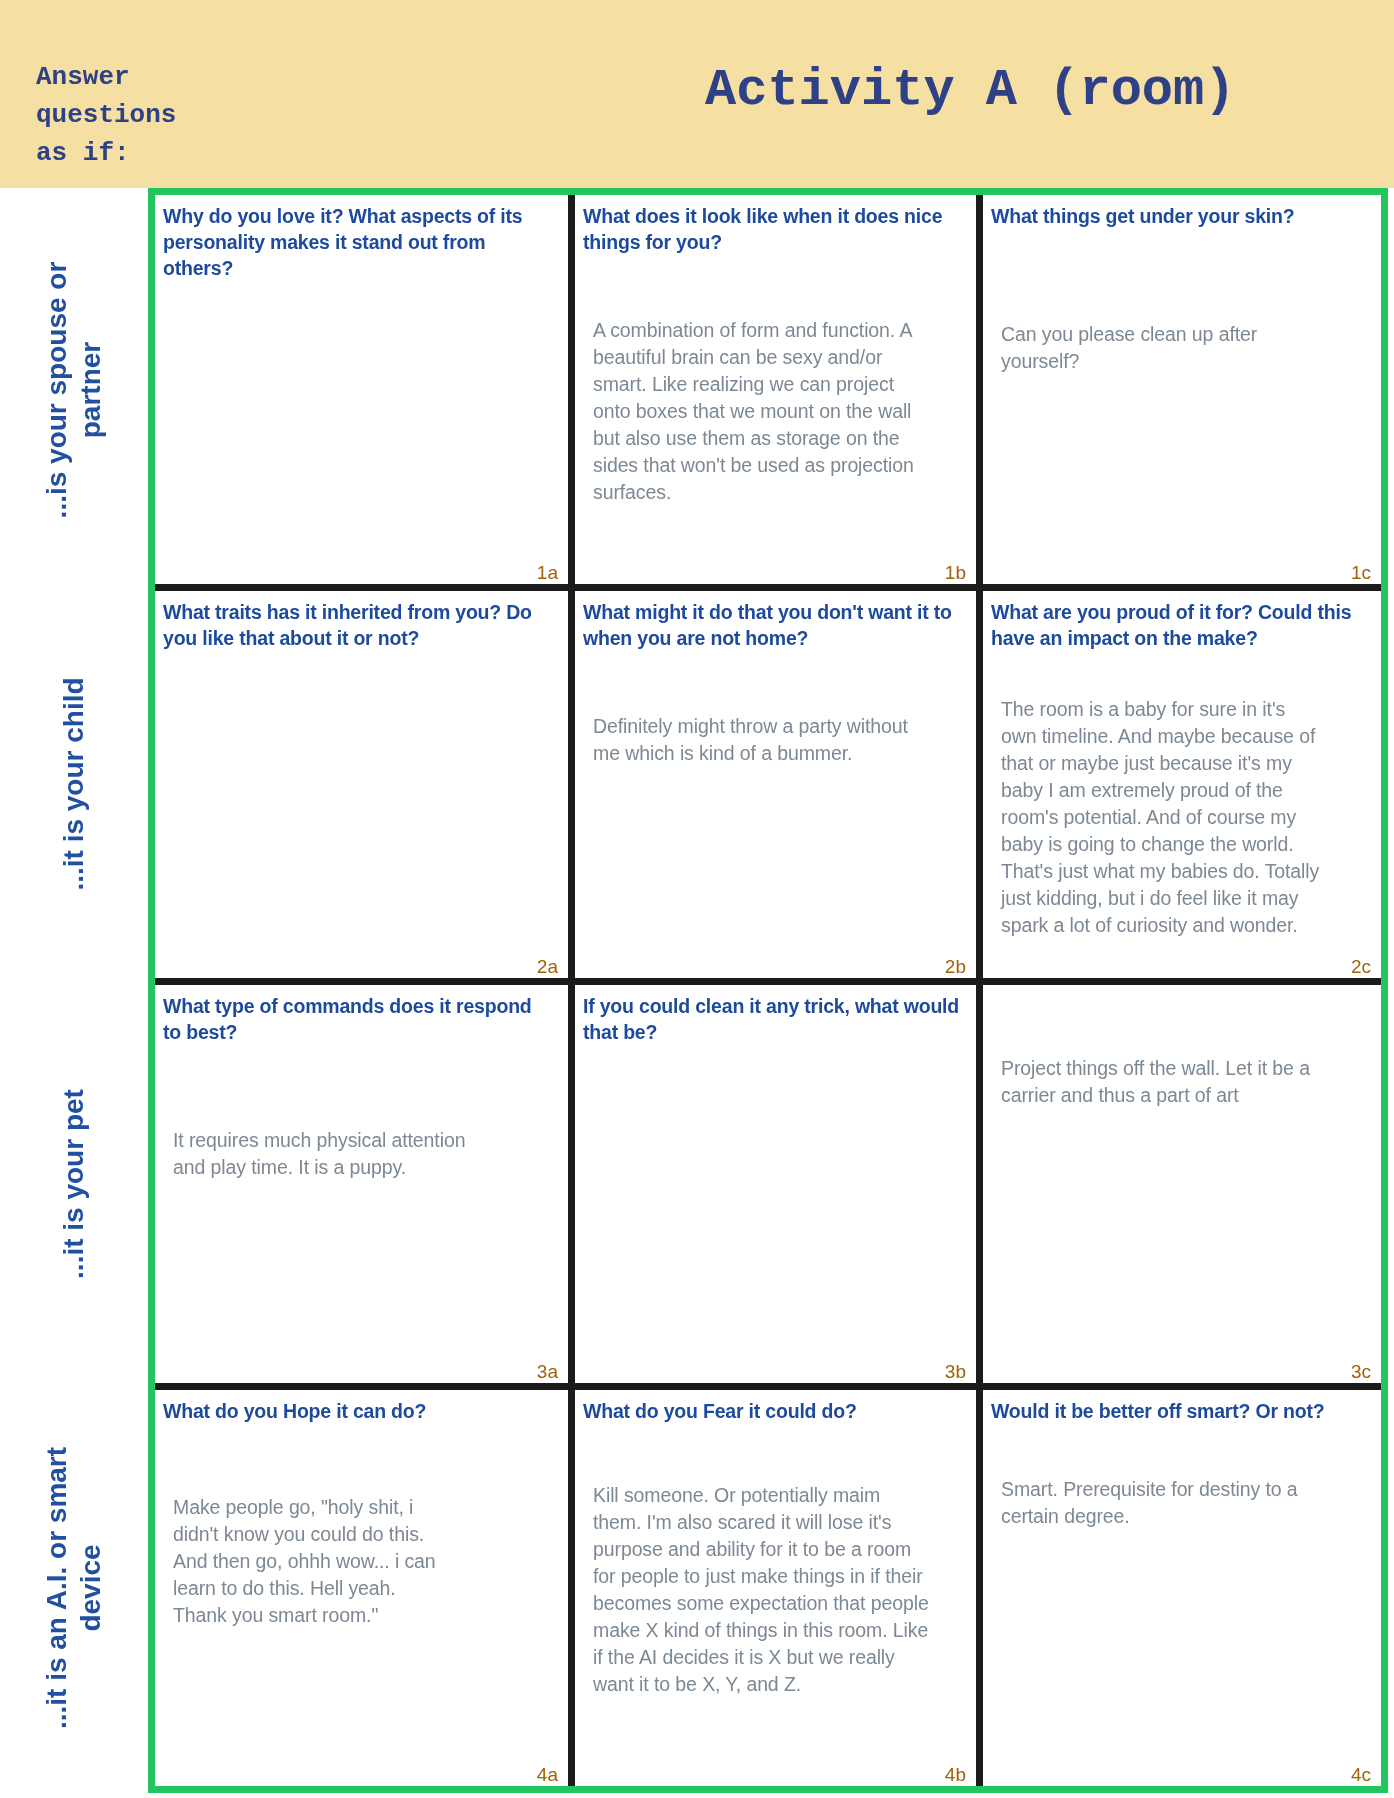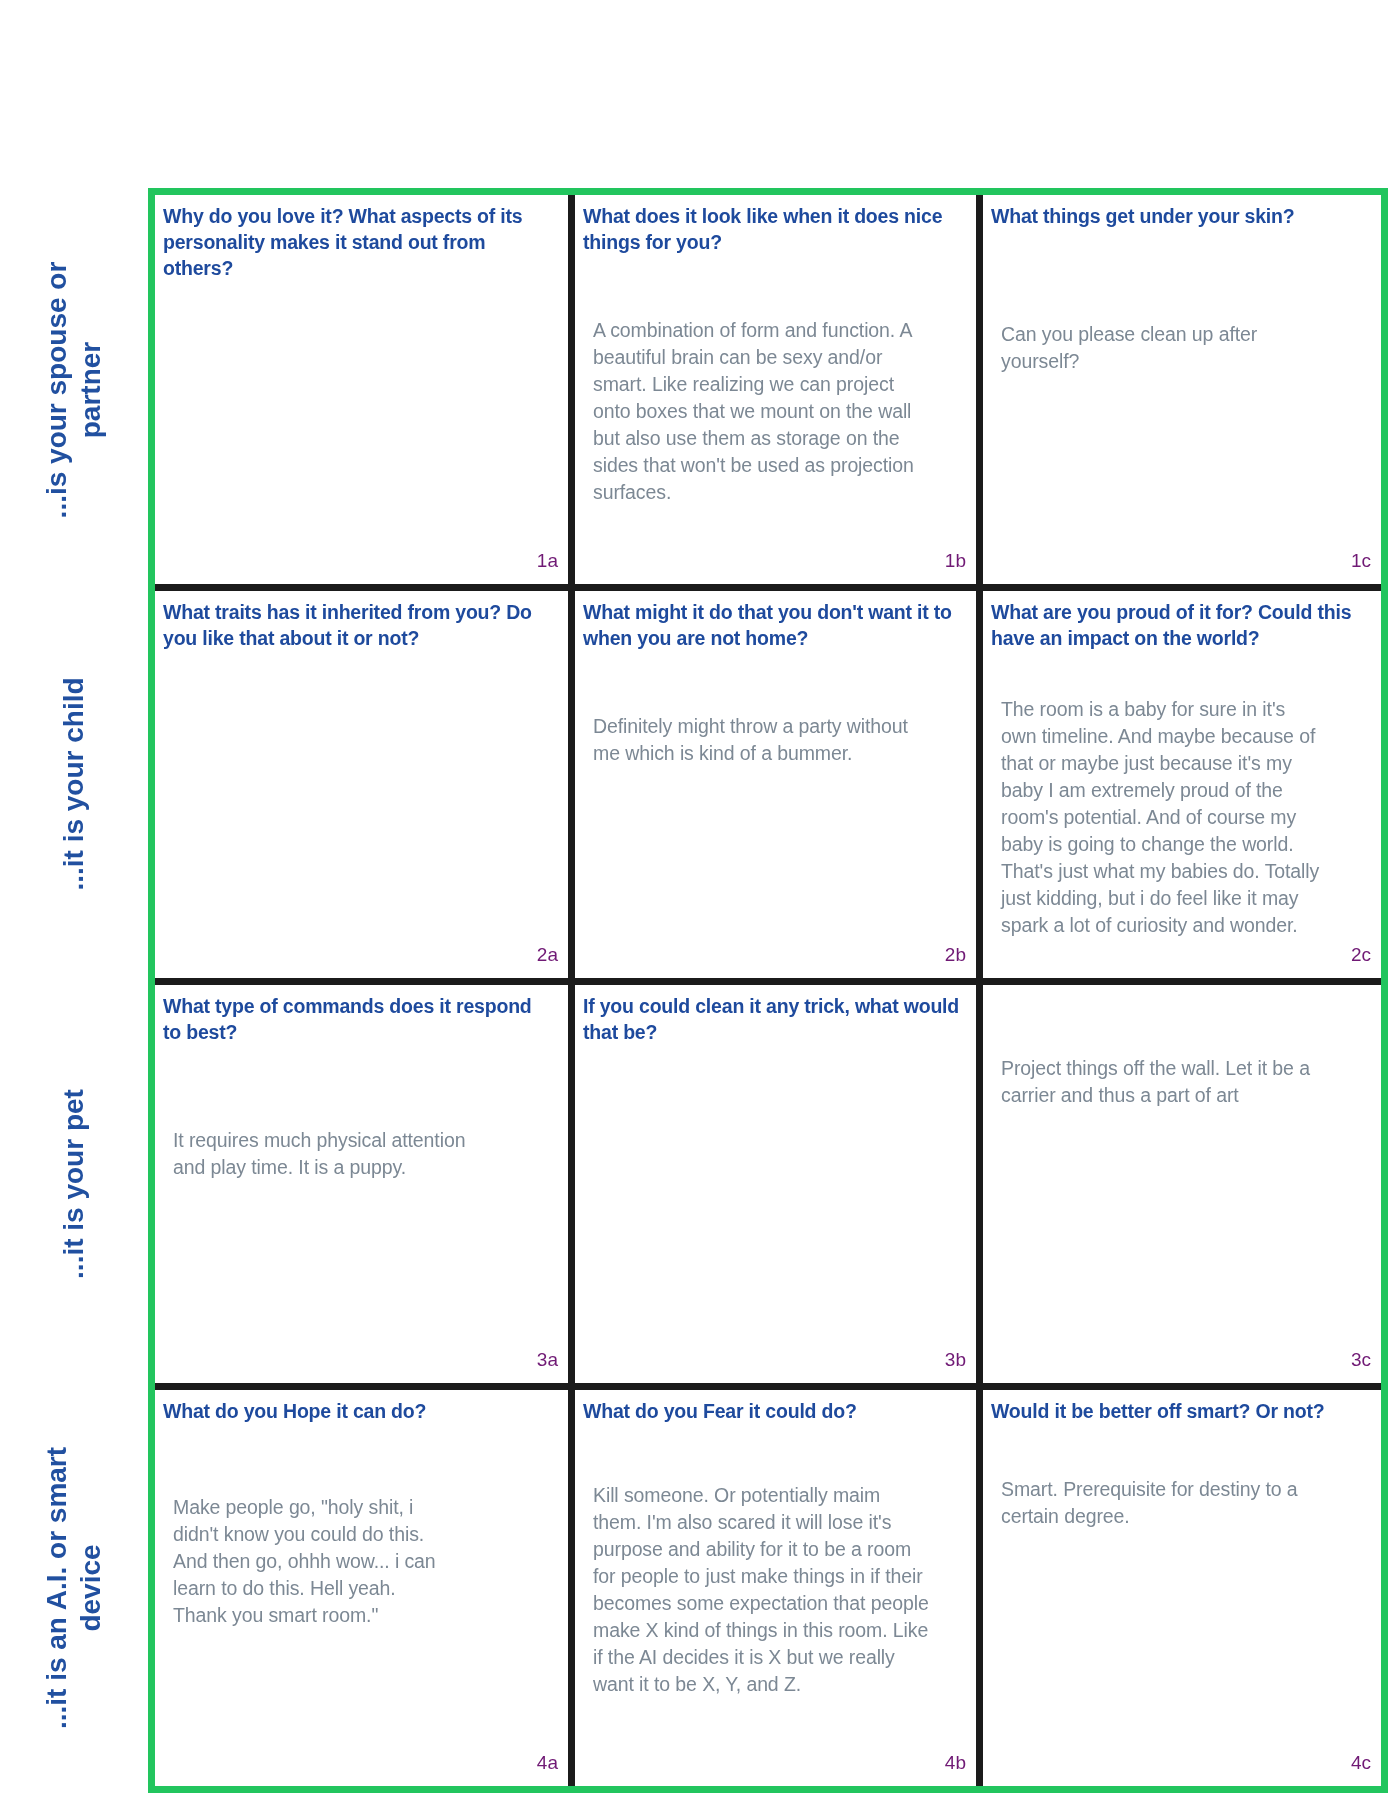--- a/index.html
+++ b/index.html
@@ -22,27 +22,33 @@
   
   .grid{position:absolute;left:148px;top:188px;display:grid;
         grid-template-columns:413px 401px 398px;
         grid-template-rows:389px 387px 398px 396px;
         gap:7px;background:#1b1b1b;border:7px solid #22c55e;}
   .cell{position:relative;background:#ffffff;padding:8px 12px 8px 8px;box-sizing:border-box;}
   .q{color:#1e4a9d;font-weight:bold;font-size:19.5px;line-height:26px;
      letter-spacing:-0.2px;white-space:pre-line;}
   .a{color:#7c8894;font-size:19.5px;line-height:27px;letter-spacing:-0.1px;
      padding-left:10px;white-space:pre-line;margin-top:var(--agap,40px);}
-  .code{position:absolute;right:10px;bottom:12px;color:#701a75;font-size:19px;text-align:center;}
+  .code{position:absolute;right:10px;bottom:0;color:#a16207;font-size:19px;text-align:center;}
 </style>
 </head>
 <body>
 
 <div class="page">
 
+  <div class="header">
+    <div class="prompt">Answer
+questions
+as if:</div>
+    <div class="title">Activity A (room)</div>
+  </div>
 
   <div class="vlabel vl1">...is your spouse or
 partner</div>
   <div class="vlabel vl2">...it is your child</div>
   <div class="vlabel vl3">...it is your pet</div>
   <div class="vlabel vl4">...it is an A.I. or smart
 device</div>
 
   <div class="grid">
 
@@ -78,21 +84,21 @@
     </div>
     <div class="cell" style="--agap:62px">
       <div class="q">What might it do that you don't want it to
 when you are not home?</div>
       <div class="a">Definitely might throw a party without
 me which is kind of a bummer.</div>
       <div class="code">2b</div>
     </div>
     <div class="cell" style="--agap:45px">
       <div class="q">What are you proud of it for? Could this
-have an impact on the world?</div>
+have an impact on the make?</div>
       <div class="a">The room is a baby for sure in it's
 own timeline. And maybe because of
 that  or maybe just because it's my
 baby I am extremely proud of the
 room's potential. And of course my
 baby is going to change the world.
 That's just what my babies do. Totally
 just kidding, but i do feel like it may
 spark a lot of curiosity and wonder.</div>
       <div class="code">2c</div>

